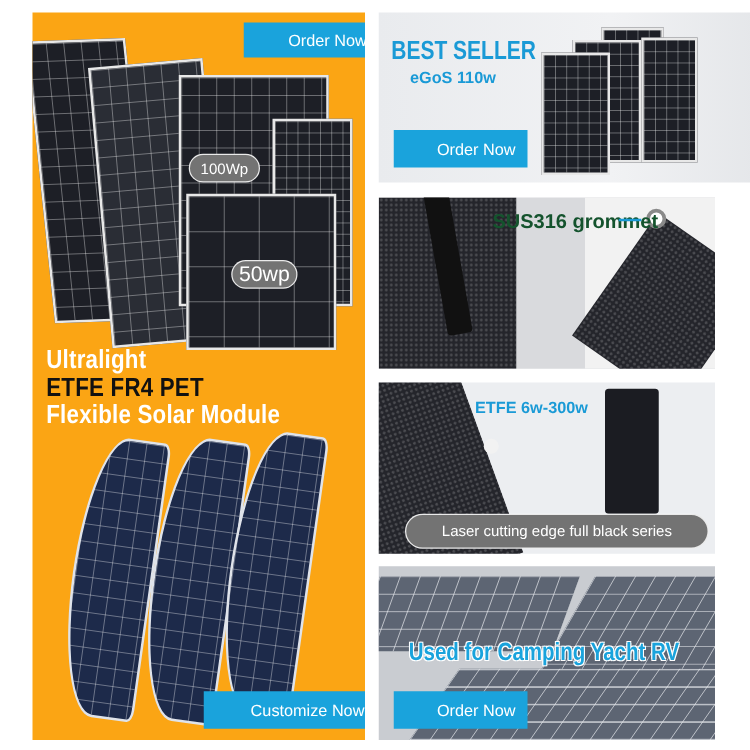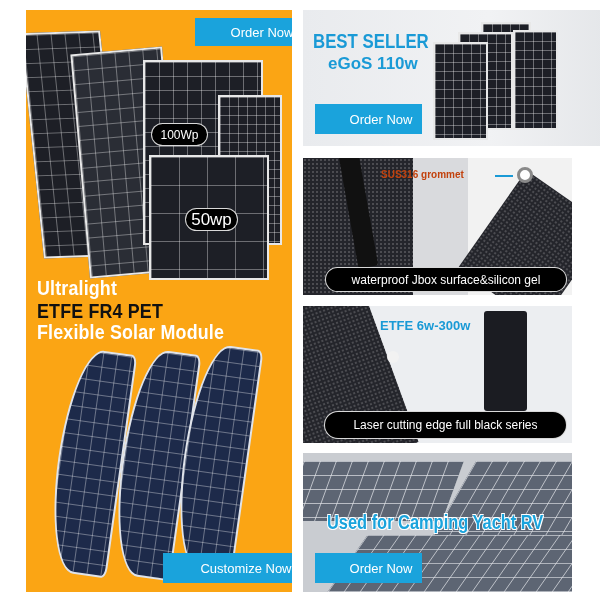--- a/index.html
+++ b/index.html
@@ -1,19 +1,19 @@
 <!DOCTYPE html>
 <html><head>
 <meta charset="utf-8">
 <style>
   html, body { margin:0; padding:0; }
   body { width:600px; height:600px; background:#ffffff; position:relative; overflow:hidden; font-family:"Liberation Sans", sans-serif; }
   .abs { position:absolute; }
   .btn { position:absolute; background:#1aa3dc; color:#fff; font-size:13px; display:flex; align-items:center; justify-content:center; cursor:pointer;padding-left:25px; }
-  .pill { position:absolute; background:#000000; color:#fff; border-radius:14px; display:flex; align-items:center; justify-content:center; font-size:12px; white-space:nowrap; border:1px solid rgba(255,255,255,0.85); }
+  .pill { position:absolute; background:#737373; color:#fff; border-radius:14px; display:flex; align-items:center; justify-content:center; font-size:12px; white-space:nowrap; border:1px solid rgba(255,255,255,0.85); }
   .panel { position:absolute; overflow:hidden; }
 
   
   #left { left:26px; top:10px; width:266px; height:582px; background:#fba514; }
   .sp { position:absolute; background:#1d1f26; border:2px solid #e8e8e8; box-sizing:border-box;
         background-image:
           linear-gradient(rgba(255,255,255,0.35) 1px, transparent 1px),
           linear-gradient(90deg, rgba(255,255,255,0.35) 1px, transparent 1px);
         background-size:14px 14px; }
   .sp.blue { background-color:#1d2a4a; border-color:#dfe3ea; }
@@ -55,37 +55,36 @@
 
   <div class="sp blue" style="left:32px;top:340px;width:64px;height:225px;border-radius:60px 10px 10px 60px / 220px 20px 20px 220px;transform:rotate(8deg);"></div>
   <div class="sp blue" style="left:96px;top:340px;width:64px;height:228px;border-radius:60px 10px 10px 60px / 220px 20px 20px 220px;transform:rotate(8deg);"></div>
   <div class="sp blue" style="left:158px;top:335px;width:64px;height:228px;border-radius:60px 10px 10px 60px / 220px 20px 20px 220px;transform:rotate(8deg);"></div>
 
   <div class="btn" style="left:137px;top:543px;width:116px;height:30px;">Customize Now</div>
 </div>
 
 <div id="p1" class="panel">
   <div class="abs" style="left:10px;top:19px;font-size:21px;font-weight:bold;color:#1a9ad6;transform:scaleX(0.8);transform-origin:left center;white-space:nowrap;">BEST SELLER</div>
-  <div class="abs" style="left:25px;top:44px;font-size:17px;font-weight:bold;color:#1a9ad6;white-space:nowrap;">eGoS 110w</div>
+  <div class="abs" style="left:25px;top:44px;font-size:13px;font-weight:bold;color:#1a9ad6;white-space:nowrap;">eGoS 110w</div>
   <div class="sp" style="left:178px;top:12px;width:50px;height:95px;background-size:9px 9px;"></div>
   <div class="sp" style="left:155px;top:22px;width:55px;height:98px;background-size:9px 9px;"></div>
   <div class="sp" style="left:130px;top:32px;width:55px;height:98px;background-size:9px 9px;"></div>
   <div class="sp" style="left:210px;top:20px;width:45px;height:100px;background-size:9px 9px;"></div>
   <div class="btn" style="left:12px;top:94px;width:82px;height:30px;">Order Now</div>
 </div>
 
 <div id="p2" class="panel">
   <div class="mesh" style="left:0;top:0;width:110px;height:137px;"></div>
   <div class="abs" style="left:45px;top:-10px;width:20px;height:120px;background:#111;transform:rotate(-10deg);border-radius:3px;"></div>
   <div class="abs" style="left:165px;top:0;width:104px;height:137px;background:#f2f2f2;"></div>
   <div class="mesh" style="left:180px;top:30px;width:100px;height:120px;transform:rotate(35deg);"></div>
   <div class="abs" style="left:214px;top:9px;width:10px;height:10px;border:3px solid #8a8a8a;border-radius:50%;background:#fff;"></div>
-  <div class="abs" style="left:78px;top:11px;font-size:10px;font-weight:bold;color:#c2410c;white-space:nowrap;">SUS316 grommet</div>
+  <div class="abs" style="left:91px;top:11px;font-size:16px;font-weight:bold;color:#14532d;white-space:nowrap;">SUS316 grommet</div>
   <div class="abs" style="left:192px;top:17px;width:18px;height:2px;background:#1a9ad6;"></div>
-  <div class="pill" style="left:22px;top:109px;width:240px;height:23px;font-size:12px;">waterproof Jbox surface&amp;silicon gel</div>
 </div>
 
 <div id="p3" class="panel">
   <div class="mesh" style="left:-20px;top:-10px;width:110px;height:170px;transform:rotate(-20deg);border-radius:0 12px 0 0;"></div>
   <div class="abs" style="left:84px;top:45px;width:12px;height:12px;border-radius:50%;background:#f2f2f2;"></div>
   <div class="abs" style="left:77px;top:12px;font-size:13px;font-weight:bold;color:#1a9ad6;white-space:nowrap;">ETFE 6w-300w</div>
   <div class="abs" style="left:181px;top:5px;width:43px;height:100px;background:#1b1c22;border-radius:3px;"></div>
   <div class="pill" style="left:21px;top:105px;width:241px;height:26px;font-size:12px;">Laser cutting edge full black series</div>
 </div>
 

